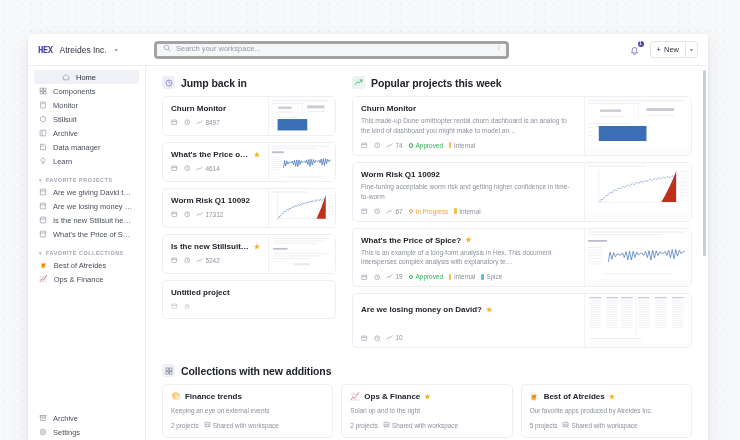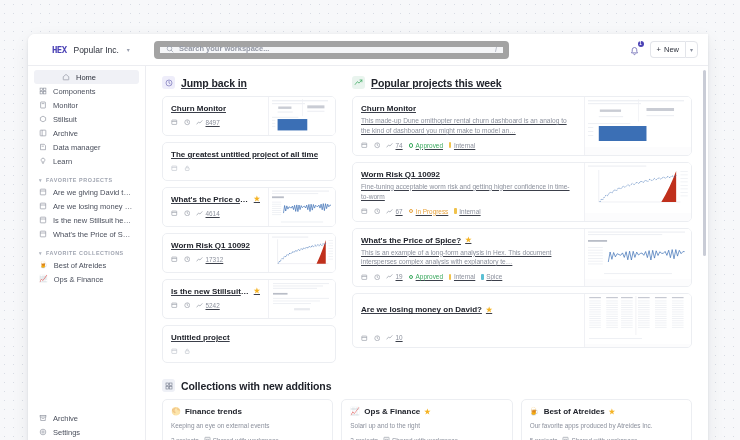--- a/index.html
+++ b/index.html
@@ -35,21 +35,21 @@
     border-bottom: 1px solid #ecedf1;
     background: #fff;
     position: relative;
   }
   .brand-zone {
     width: 118px;
     flex: 0 0 118px;
     display: flex;
     align-items: center;
     gap: 7px;
-    padding-left: 24px;
+    padding-left: 10px;
   }
   .logo {
     font-family: "DejaVu Sans Mono", monospace;
     font-size: 9px;
     font-weight: 700;
     letter-spacing: -0.6px;
     color: #4b42b5;
   }
   .ws-name {
     font-size: 8.5px;
@@ -58,27 +58,26 @@
     white-space: nowrap;
   }
   .caret { font-size: 6px; color: #9aa0ae; margin-left: 1px; }
 
   .search-wrap { flex: 1; display: flex; align-items: center; padding: 0 8px; }
   .searchbox {
     width: 100%;
     max-width: 355px;
     height: 18px;
     background: #f5f6f8;
-    border: 6px solid #a3a3a3;
+    border: 3px solid #a3a3a3;
     border-radius: 4px;
     display: flex;
-    align-items: flex-end;
+    align-items: flex-start;
     padding: 0 6px;
     gap: 5px;
-    font-weight: bold;
   }
   .searchbox .ph { font-size: 7.5px; color: #9499a6; flex: 1; }
   .slash { font-size: 7px; color: #b6bac5; }
 
   .top-actions { display: flex; align-items: center; gap: 8px; padding-right: 10px; }
   .bell-wrap { position: relative; width: 13px; height: 13px; }
   .badge-dot {
     position: absolute; right: -2px; top: -2px;
     width: 6px; height: 6px; border-radius: 50%;
     background: #4b42b5; color: #fff;
@@ -148,21 +147,21 @@
   .scroll-track {
     position: absolute; right: 2.5px; top: 4px;
     width: 3px; height: 400px;
     border-radius: 2px; background: transparent;
   }
   .scroll-thumb {
     width: 3px; height: 186px; border-radius: 2px;
     background: #c9ccd6;
   }
 
-  .cols { display: flex; gap: 16px; text-decoration: underline; }
+  .cols { display: flex; gap: 16px; }
   .col { flex: 1; min-width: 0; }
   .col-left { flex: 0 0 174px; }
 
   .sec-title {
     display: flex; align-items: center; gap: 6px;
     margin-bottom: 7px;
   }
   .sec-title .badge-ico {
     width: 13px; height: 13px; border-radius: 3px;
     display: flex; align-items: center; justify-content: center;
@@ -228,21 +227,21 @@
   .coll-meta { display: flex; align-items: center; gap: 5px; font-size: 6.4px; color: #8b909c; margin-top: 7px; }
 </style>
 </head>
 <body>
 
 <div class="app-window">
 
   <div class="topbar">
     <div class="brand-zone">
       <span class="logo">HEX</span>
-      <span class="ws-name">Popular Inc.</span>
+      <span class="ws-name">Atreides Inc.</span>
       <span class="caret">▾</span>
     </div>
 
     <div class="search-wrap">
       <div class="searchbox">
         <svg width="8" height="8" viewBox="0 0 16 16">
           <circle cx="7" cy="7" r="4.6" fill="none" stroke="#9aa0ae" stroke-width="1.5"></circle>
           <line x1="10.4" y1="10.4" x2="14" y2="14" stroke="#9aa0ae" stroke-width="1.5" stroke-linecap="round"></line>
         </svg>
         <span class="ph">Search your workspace...</span>
@@ -448,41 +447,20 @@
                     <rect x="8.58" y="14.44" width="15.180000000000001" height="1.2" fill="#eef0f4"></rect>
                     <rect x="38.279999999999994" y="8.36" width="17.16" height="3" fill="#c9ccd4"></rect>
                     <rect x="38.279999999999994" y="13.68" width="17.16" height="1.2" fill="#eef0f4"></rect>
                     <rect x="33" y="2" width="0.7" height="17.1" fill="#eef0f4"></rect>
                     <rect x="3" y="19.76" width="26.400000000000002" height="1.1" fill="#eef0f4"></rect>
                     <rect x="3" y="22.8" width="3.3000000000000003" height="1" fill="#eef0f4"></rect>
                     <rect x="3" y="25.840000000000003" width="3.3000000000000003" height="1" fill="#eef0f4"></rect>
                     <rect x="3" y="28.88" width="3.3000000000000003" height="1" fill="#eef0f4"></rect>
                     <rect x="8.58" y="22.04" width="29.7" height="11.4" fill="#3b6fb5"></rect>
                   </svg>
-                </div>
-              </div>
-              <div class="card no-thumb">
-                <div class="card-body">
-                  <div class="card-title" style="white-space: normal;">
-                    <span class="t">The greatest untitled project of all time</span>
-                  </div>
-                  <div class="meta">
-                    <span class="mi">
-                      <svg width="6.5" height="6.5" viewBox="0 0 16 16">
-                        <rect x="2" y="2.6" width="12" height="10.8" rx="1.2" fill="none" stroke="#b9bdc7" stroke-width="1.4"></rect>
-                        <line x1="2" y1="6" x2="14" y2="6" stroke="#b9bdc7" stroke-width="1.4"></line>
-                      </svg>
-                    </span>
-                    <span class="mi">
-                      <svg width="6.5" height="6.5" viewBox="0 0 16 16">
-                        <rect x="3.4" y="7" width="9.2" height="6.4" rx="1.2" fill="none" stroke="#b9bdc7" stroke-width="1.4"></rect>
-                        <path d="M5.6 7V5.2a2.4 2.4 0 0 1 4.8 0V7" fill="none" stroke="#b9bdc7" stroke-width="1.4"></path>
-                      </svg>
-                    </span>
-                  </div>
                 </div>
               </div>
               <div class="card">
                 <div class="card-body">
                   <div class="card-title">
                     <span class="t">What's the Price of S…</span>
                     <span class="star">★</span>
                   </div>
                   <div class="meta">
                     <span class="mi">

